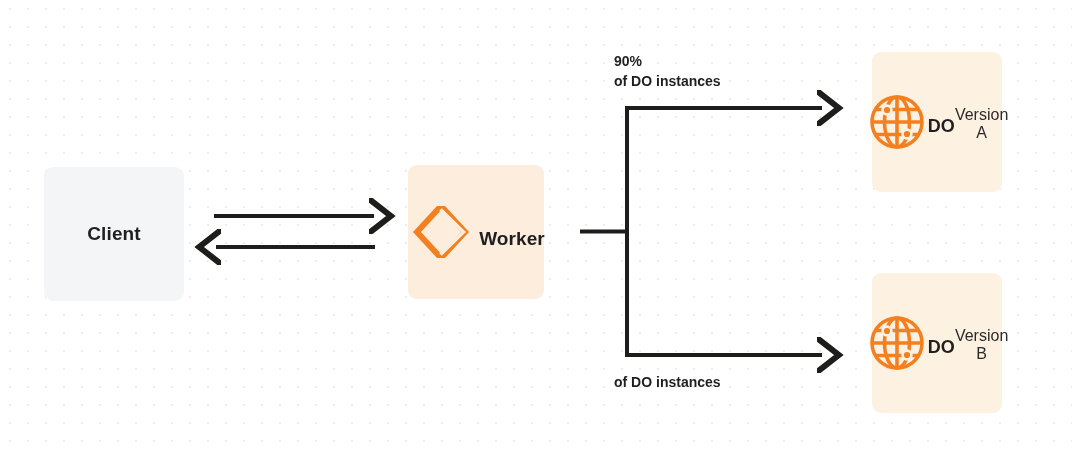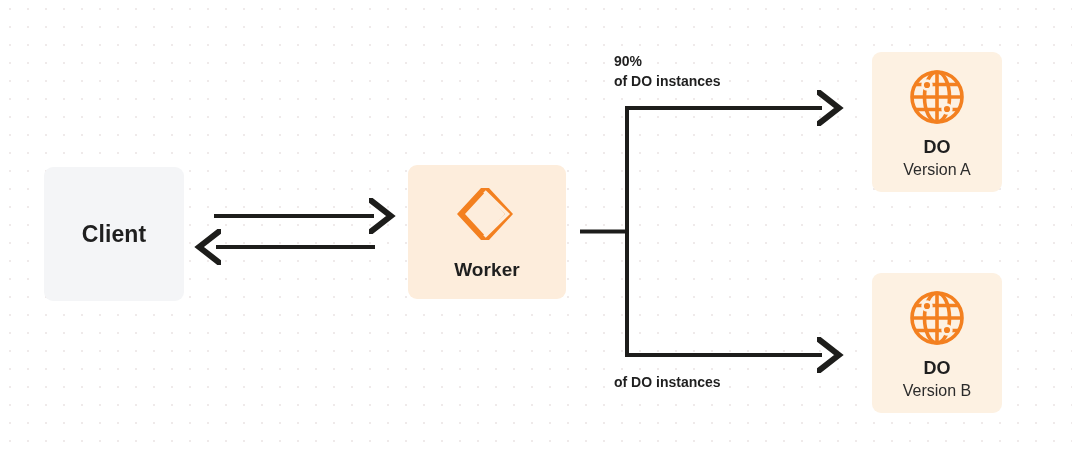--- a/index.html
+++ b/index.html
@@ -23,21 +23,21 @@
     background-size: 18px 18px;
     background-position: 9px 8px;
   }
 
   
   .node {
     position: absolute;
     box-sizing: border-box;
     border-radius: 9px;
     display: flex;
-    flex-direction: column;
+    flex-direction: row;
     align-items: center;
     justify-content: center;
   }
 
   .node-title {
     font-weight: bold;
     color: #1f1f1f;
     letter-spacing: 0.1px;
   }
 
@@ -47,27 +47,27 @@
   }
 
   
   #client-node {
     left: 44px;
     top: 167px;
     width: 140px;
     height: 134px;
     background: #f4f5f7;
   }
-  #client-node .node-title { font-size: 23px; }
+  #client-node .node-title { font-size: 19px; }
 
   
   #worker-node {
     left: 408px;
     top: 165px;
-    width: 158px;
+    width: 136px;
     height: 134px;
     background: #fdeddc;
   }
   #worker-node .node-title {
     font-size: 19px;
     margin-top: 14px;
   }
   .worker-logo { width: 72px; height: 62px; display: block; }
 
   

